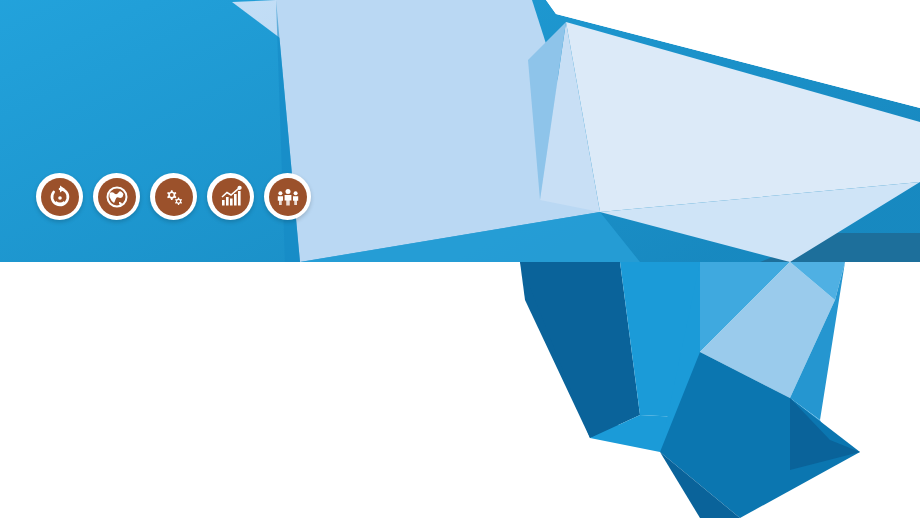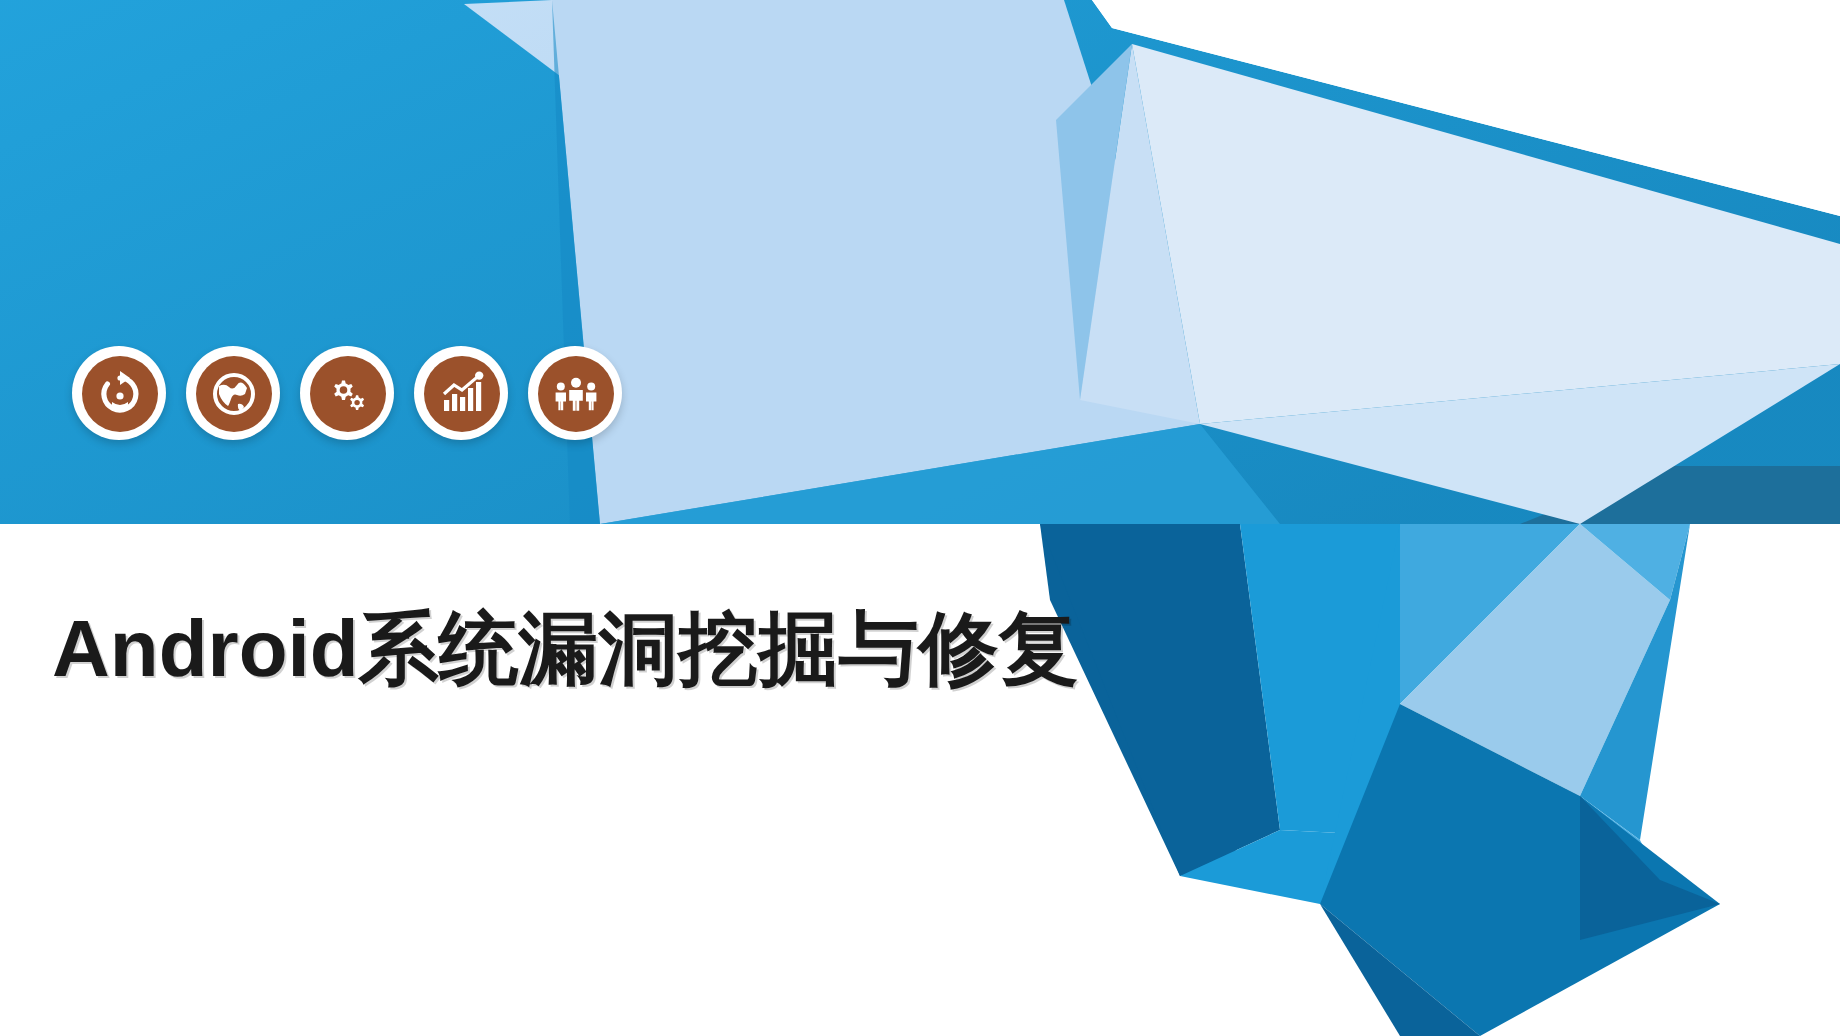--- a/index.html
+++ b/index.html
@@ -211,15 +211,14 @@
             <path d="M1.8 11.2 h5.2 v4.6 h-1.4 v4.3 h-1.1 v-4.3 h-.2 v4.3 h-1.1 v-4.3 h-1.4 z"></path>
             <circle cx="19.6" cy="8.2" r="2.0"></circle>
             <path d="M17 11.2 h5.2 v4.6 h-1.4 v4.3 h-1.1 v-4.3 h-.2 v4.3 h-1.1 v-4.3 h-1.4 z"></path>
           </g>
         </svg>
       </div>
     </div>
 
   </div>
 
-  <div id="title">Android系统漏洞挖掘与修复</div>
 
 </div>
 
 </body></html>

